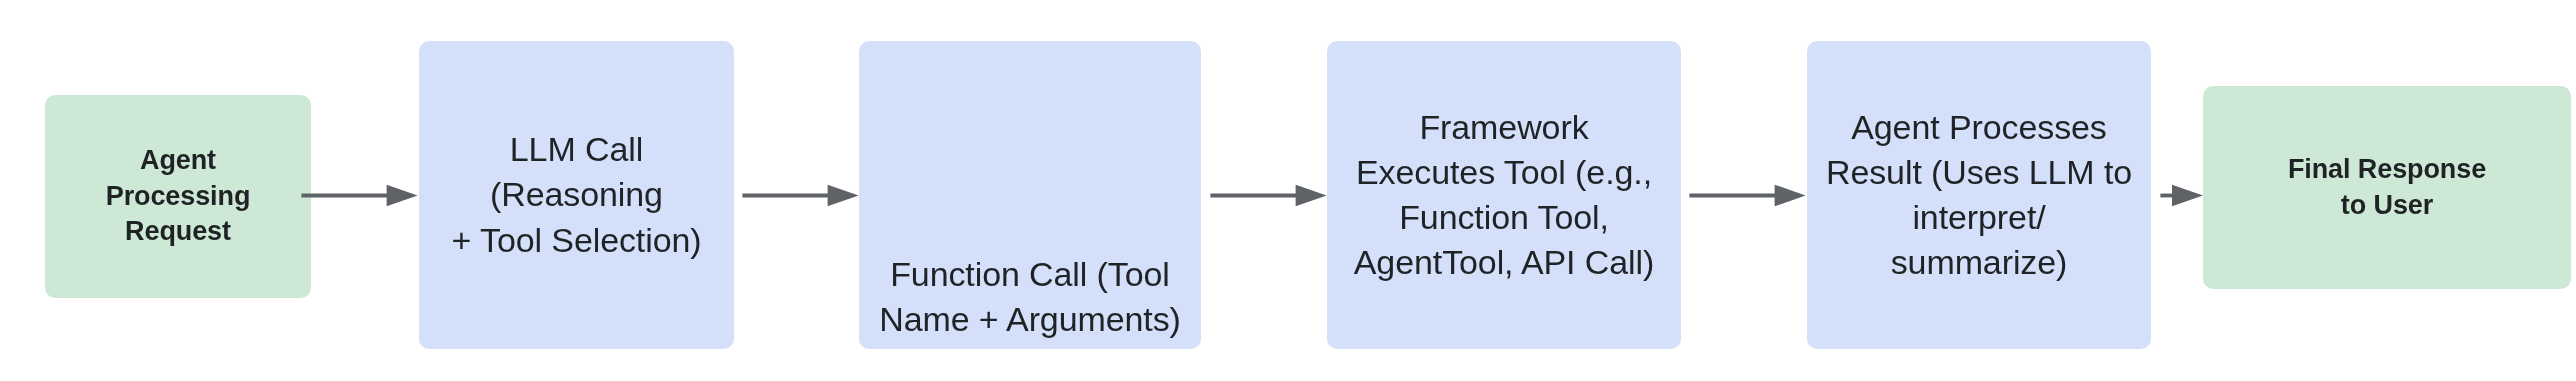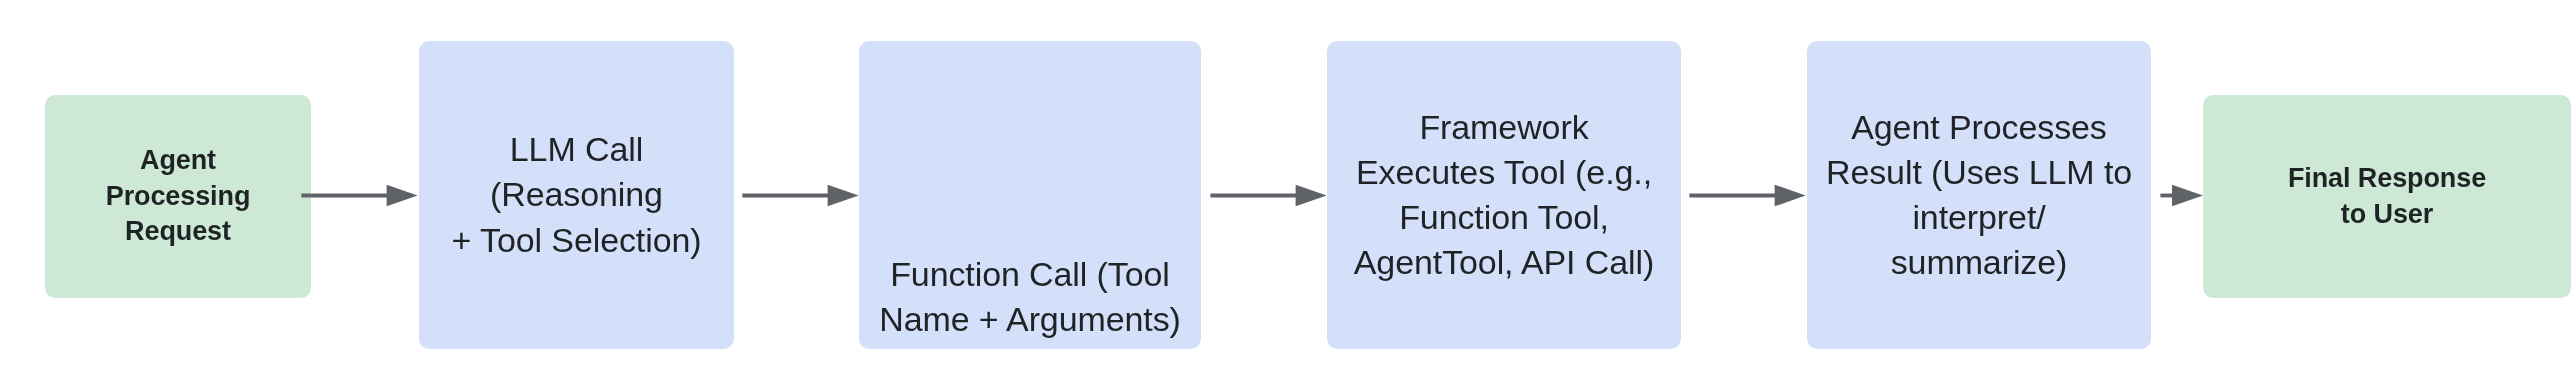--- a/index.html
+++ b/index.html
@@ -121,19 +121,19 @@
 summarize)</span>
   </div>
 
   <div class="connector" style="left:2160px; top:180px; width:117px;">
     <svg width="117" height="31" viewBox="0 0 150 40" aria-hidden="true">
       <line x1="0" y1="20" x2="27" y2="20" stroke="#5f6368" stroke-width="5"></line>
       <polygon points="15,6 55,20 15,34" fill="#5f6368"></polygon>
     </svg>
   </div>
 
-  <div class="node node-terminal" style="left:2203px; top:95px; width:368px; height:203px;">
+  <div class="node node-terminal" style="left:2203px; top:86px; width:368px; height:203px;">
     <span class="node-label">Final Response
 to User</span>
   </div>
 
 </div>
 
 
 </body></html>

